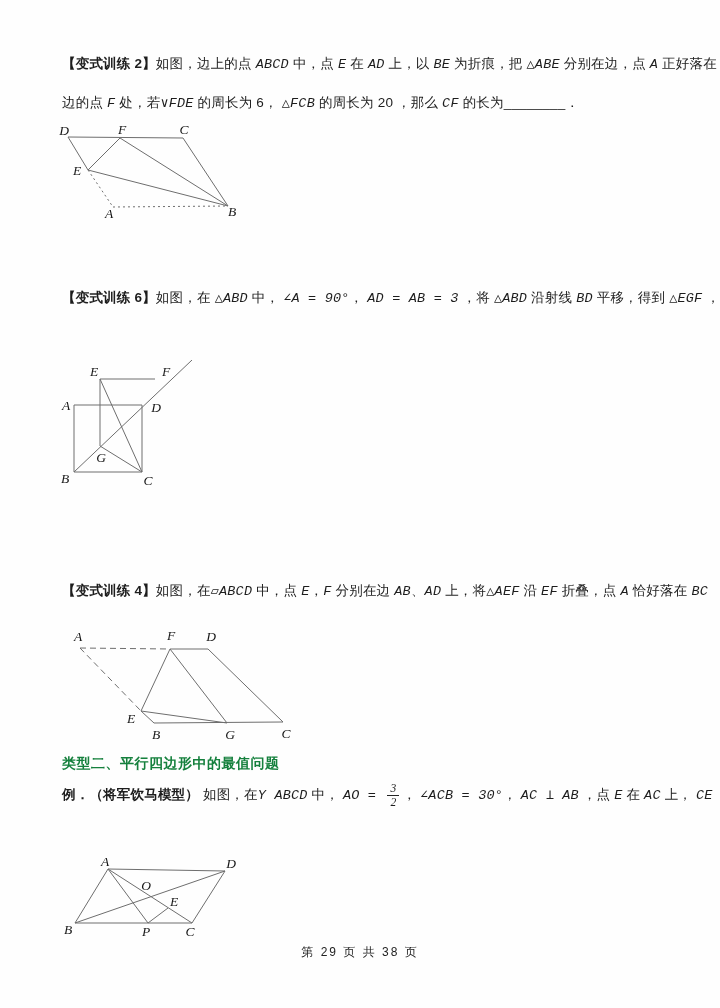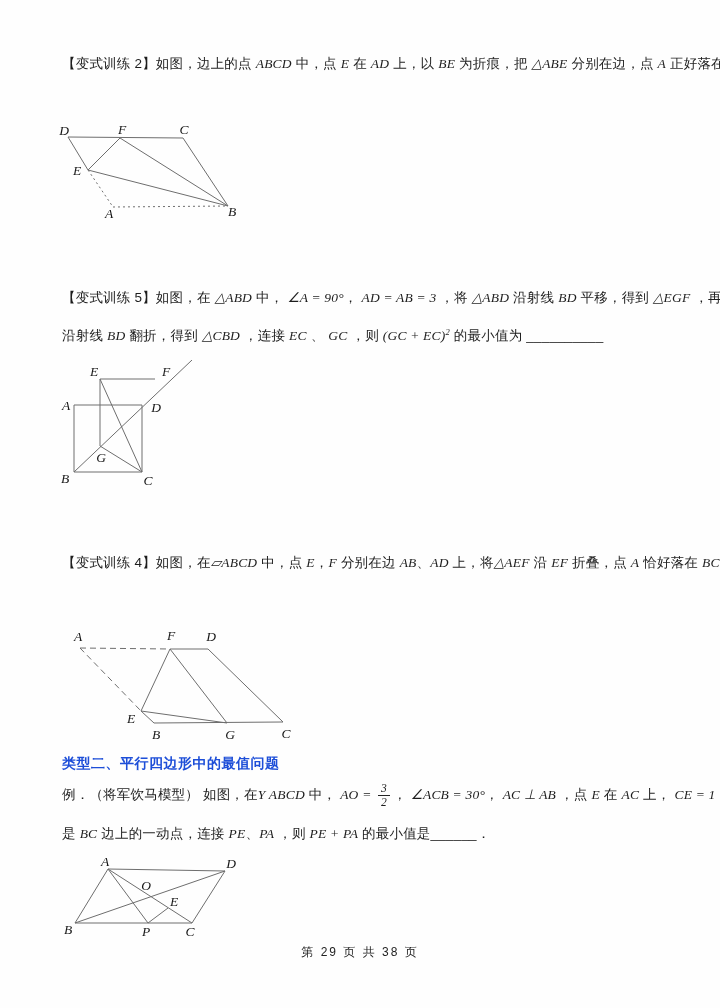--- a/index.html
+++ b/index.html
@@ -4,31 +4,31 @@
 <style>
   html,body{margin:0;padding:0;}
   body{
     width:720px;height:1008px;position:relative;overflow:hidden;
     background:#fefefe;color:#1d1d1d;
     font-family:"Liberation Sans","DejaVu Sans",sans-serif;
     font-size:13.5px;
   }
   .textblock{position:absolute;left:62px;width:600px;}
   .tline{line-height:21px;margin-bottom:17px;letter-spacing:0.2px;white-space:nowrap;}
-  .m{font-family:Liberation Serif, serif;font-style:italic;}
-  .bd{font-weight:normal;}
+  .m{font-family:Liberation Mono, monospace;font-style:italic;}
+  .bd{font-weight:bold;}
   .sup{font-size:8.5px;vertical-align:super;line-height:0;}
   .frac{display:inline-block;text-align:center;vertical-align:middle;
         font-family:"Liberation Serif","DejaVu Serif",serif;font-style:italic;
         font-size:11.5px;line-height:1.15;margin:0 3px;}
   .fnum{display:block;border-bottom:1px solid #222;padding:0 3px;}
   .fden{display:block;}
   .section-heading{
     position:absolute;left:62px;width:600px;
-    color:#1d4ed8;font-weight:bold;font-size:14px;letter-spacing:0.5px;
+    color:#15803d;font-weight:bold;font-size:14px;letter-spacing:0.5px;
   }
   .fig{position:absolute;}
   .fig svg{position:absolute;left:0;top:0;}
   .fig svg line, .fig svg polygon, .fig svg polyline{
     stroke:#6e6e6e;stroke-width:1;fill:none;
   }
   .fig svg .dotted{stroke-dasharray:2,3;}
   .fig svg .dashed{stroke-dasharray:6,4;}
   .flabel{
     position:absolute;transform:translate(-50%,-50%);
@@ -40,20 +40,21 @@
     font-size:12px;letter-spacing:2px;color:#222;
   }
 </style>
 </head>
 <body>
 
 <div>
 
   <section class="textblock" style="top:53px">
     <div class="tline"><span class="bd">【变式训练 2】</span><span>如图，边上的点 </span><span class="m">ABCD</span><span> 中，点 </span><span class="m">E</span><span> 在 </span><span class="m">AD</span><span> 上，以 </span><span class="m">BE</span><span> 为折痕，把 </span><span class="m">△ABE</span><span> 分别在边，点 </span><span class="m">A</span><span> 正好落在 </span></div>
+    <div class="tline"><span>边的点 </span><span class="m">F</span><span> 处，若</span><span class="m">∨FDE</span><span> 的周长为 6， </span><span class="m">△FCB</span><span> 的周长为 20 ，那么 </span><span class="m">CF</span><span> 的长为</span><span>________</span><span>．</span></div>
   </section>
 
   <figure class="fig" style="left:48px;top:122px;width:220px;height:110px;margin:0">
     <svg width="220" height="110" viewBox="0 0 220 110">
       <line x1="20" y1="15" x2="135" y2="16"></line>
       <line x1="20" y1="15" x2="40" y2="48"></line>
       <line x1="40" y1="48" x2="72" y2="16"></line>
       <line x1="40" y1="48" x2="180" y2="84"></line>
       <line x1="72" y1="16" x2="180" y2="84"></line>
       <line x1="135" y1="16" x2="180" y2="84"></line>
@@ -62,43 +63,42 @@
     </svg>
     <span class="flabel" style="left:16px;top:9px">D</span>
     <span class="flabel" style="left:74px;top:8px">F</span>
     <span class="flabel" style="left:136px;top:8px">C</span>
     <span class="flabel" style="left:29px;top:49px">E</span>
     <span class="flabel" style="left:61px;top:92px">A</span>
     <span class="flabel" style="left:184px;top:90px">B</span>
   </figure>
 
   <section class="textblock" style="top:287px">
-    <div class="tline"><span class="bd">【变式训练 5】</span><span>如图，在 </span><span class="m">△ABD</span><span> 中， </span><span class="m">∠A = 90°</span><span>， </span><span class="m">AD = AB = 3</span><span> ，将 </span><span class="m">△ABD</span><span> 沿射线 </span><span class="m">BD</span><span> 平移，得到 </span><span class="m">△EGF</span><span> ，再将 </span></div>
-    <div class="tline"><span>沿射线 </span><span class="m">BD</span><span> 翻折，得到 </span><span class="m">△CBD</span><span> ，连接 </span><span class="m">EC</span><span> 、 </span><span class="m">GC</span><span> ，则 </span><span class="m">(GC + EC)</span><span class="m sup">2</span><span> 的最小值为 </span><span>__________</span></div>
+    <div class="tline"><span class="bd">【变式训练 6】</span><span>如图，在 </span><span class="m">△ABD</span><span> 中， </span><span class="m">∠A = 90°</span><span>， </span><span class="m">AD = AB = 3</span><span> ，将 </span><span class="m">△ABD</span><span> 沿射线 </span><span class="m">BD</span><span> 平移，得到 </span><span class="m">△EGF</span><span> ，再将 </span></div>
   </section>
 
   <figure class="fig" style="left:40px;top:360px;width:200px;height:142px;margin:0">
     <svg width="200" height="142" viewBox="0 0 200 142">
       <polygon points="34,45 102,45 102,112 34,112"></polygon>
       <line x1="34" y1="112" x2="152" y2="0"></line>
       <line x1="60" y1="19" x2="60" y2="86"></line>
       <line x1="60" y1="19" x2="115" y2="19"></line>
       <line x1="60" y1="19" x2="102" y2="112"></line>
       <line x1="60" y1="86" x2="102" y2="112"></line>
     </svg>
     <span class="flabel" style="left:54px;top:12px">E</span>
     <span class="flabel" style="left:126px;top:12px">F</span>
     <span class="flabel" style="left:26px;top:46px">A</span>
     <span class="flabel" style="left:116px;top:48px">D</span>
     <span class="flabel" style="left:61px;top:98px">G</span>
     <span class="flabel" style="left:25px;top:119px">B</span>
     <span class="flabel" style="left:108px;top:121px">C</span>
   </figure>
 
-  <section class="textblock" style="top:552px">
+  <section class="textblock" style="top:580px">
     <div class="tline"><span class="bd">【变式训练 4】</span><span>如图，在</span><span class="m">▱ABCD</span><span> 中，点 </span><span class="m">E</span><span>，</span><span class="m">F</span><span> 分别在边 </span><span class="m">AB</span><span>、</span><span class="m">AD</span><span> 上，将</span><span class="m">△AEF</span><span> 沿 </span><span class="m">EF</span><span> 折叠，点 </span><span class="m">A</span><span> 恰好落在 </span><span class="m">BC</span></div>
   </section>
 
   <figure class="fig" style="left:40px;top:622px;width:290px;height:122px;margin:0">
     <svg width="290" height="122" viewBox="0 0 290 122">
       <line class="dashed" x1="40" y1="26" x2="130" y2="27"></line>
       <line class="dashed" x1="40" y1="26" x2="101" y2="89"></line>
       <line x1="130" y1="27" x2="168" y2="27"></line>
       <line x1="168" y1="27" x2="243" y2="100"></line>
       <line x1="114" y1="101" x2="243" y2="100"></line>
@@ -113,21 +113,20 @@
     <span class="flabel" style="left:91px;top:97px">E</span>
     <span class="flabel" style="left:116px;top:113px">B</span>
     <span class="flabel" style="left:190px;top:113px">G</span>
     <span class="flabel" style="left:246px;top:112px">C</span>
   </figure>
 
   <h2 class="section-heading" style="top:755px;margin:0">类型二、平行四边形中的最值问题</h2>
 
   <section class="textblock" style="top:782px">
     <div class="tline" style="margin-bottom:14px"><span class="bd">例．（将军饮马模型）</span><span> 如图，在</span><span class="m">Y </span><span class="m">ABCD</span><span> 中， </span><span class="m">AO = </span><span class="frac"><span class="fnum">3</span><span class="fden">2</span></span><span>， </span><span class="m">∠ACB = 30°</span><span>， </span><span class="m">AC ⊥ AB</span><span> ，点 </span><span class="m">E</span><span> 在 </span><span class="m">AC</span><span> 上， </span><span class="m">CE = 1</span><span> ，点 </span></div>
-    <div class="tline"><span>是 </span><span class="m">BC</span><span> 边上的一动点，连接 </span><span class="m">PE</span><span>、</span><span class="m">PA</span><span> ，则 </span><span class="m">PE + PA</span><span> 的最小值是</span><span>______</span><span>．</span></div>
   </section>
 
   <figure class="fig" style="left:50px;top:855px;width:260px;height:95px;margin:0">
     <svg width="260" height="95" viewBox="0 0 260 95">
       <polygon points="58,14 175,16 142,68 25,68"></polygon>
       <line x1="58" y1="14" x2="142" y2="68"></line>
       <line x1="25" y1="68" x2="175" y2="16"></line>
       <line x1="58" y1="14" x2="98" y2="68"></line>
       <line x1="98" y1="68" x2="118" y2="53"></line>
     </svg>

